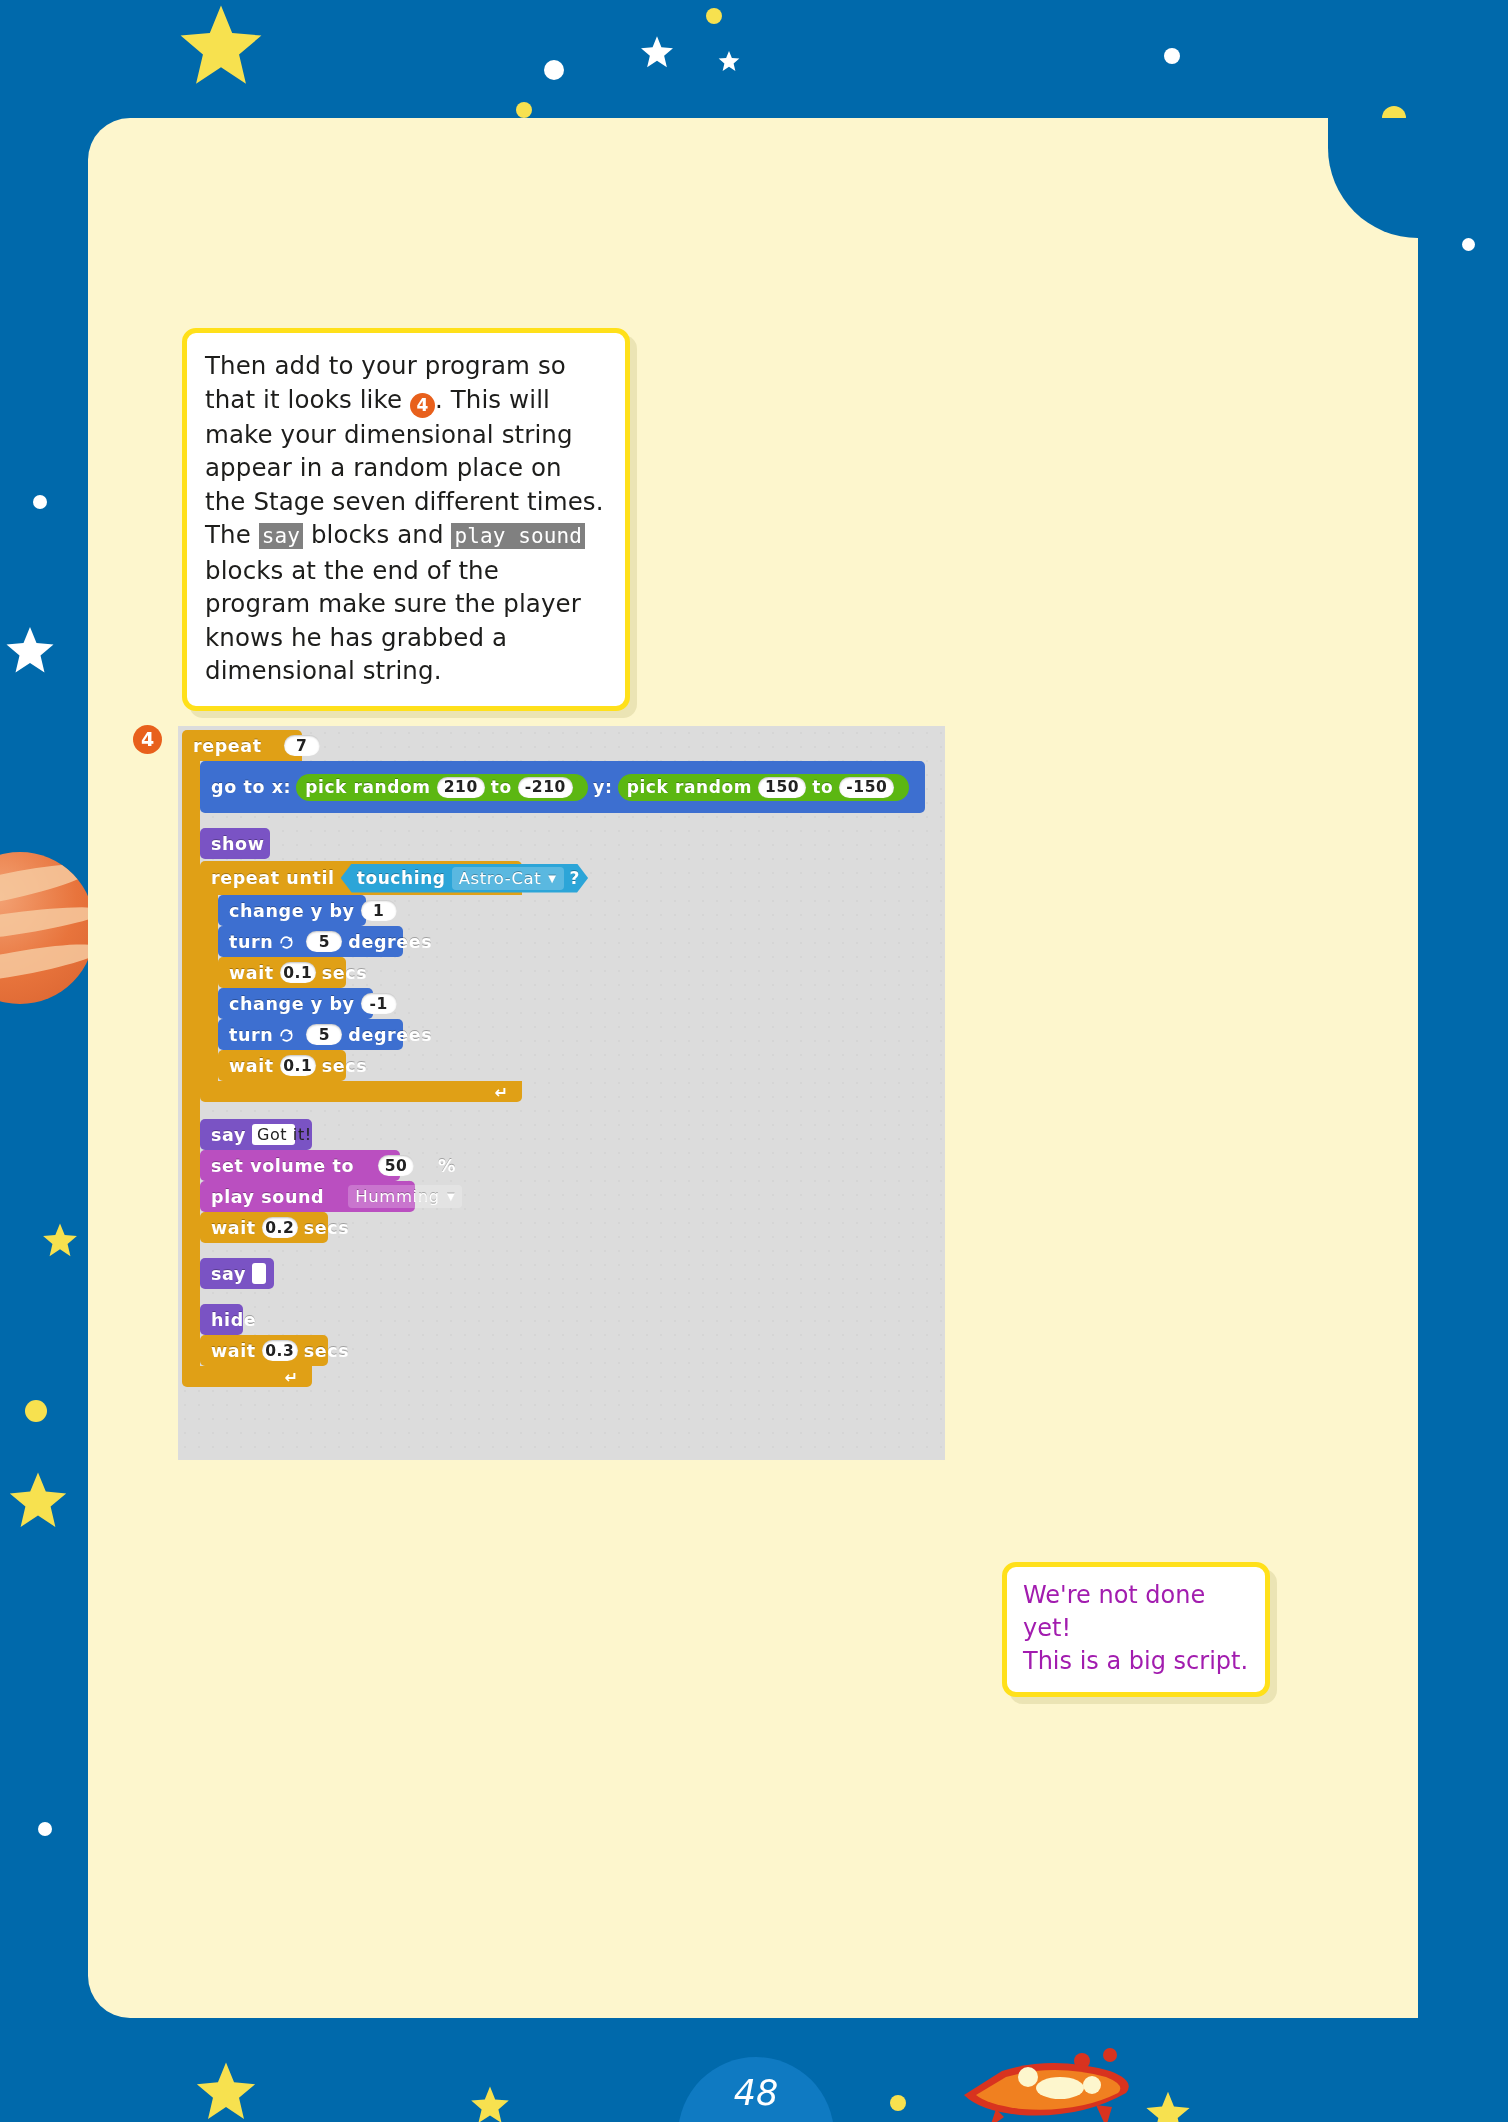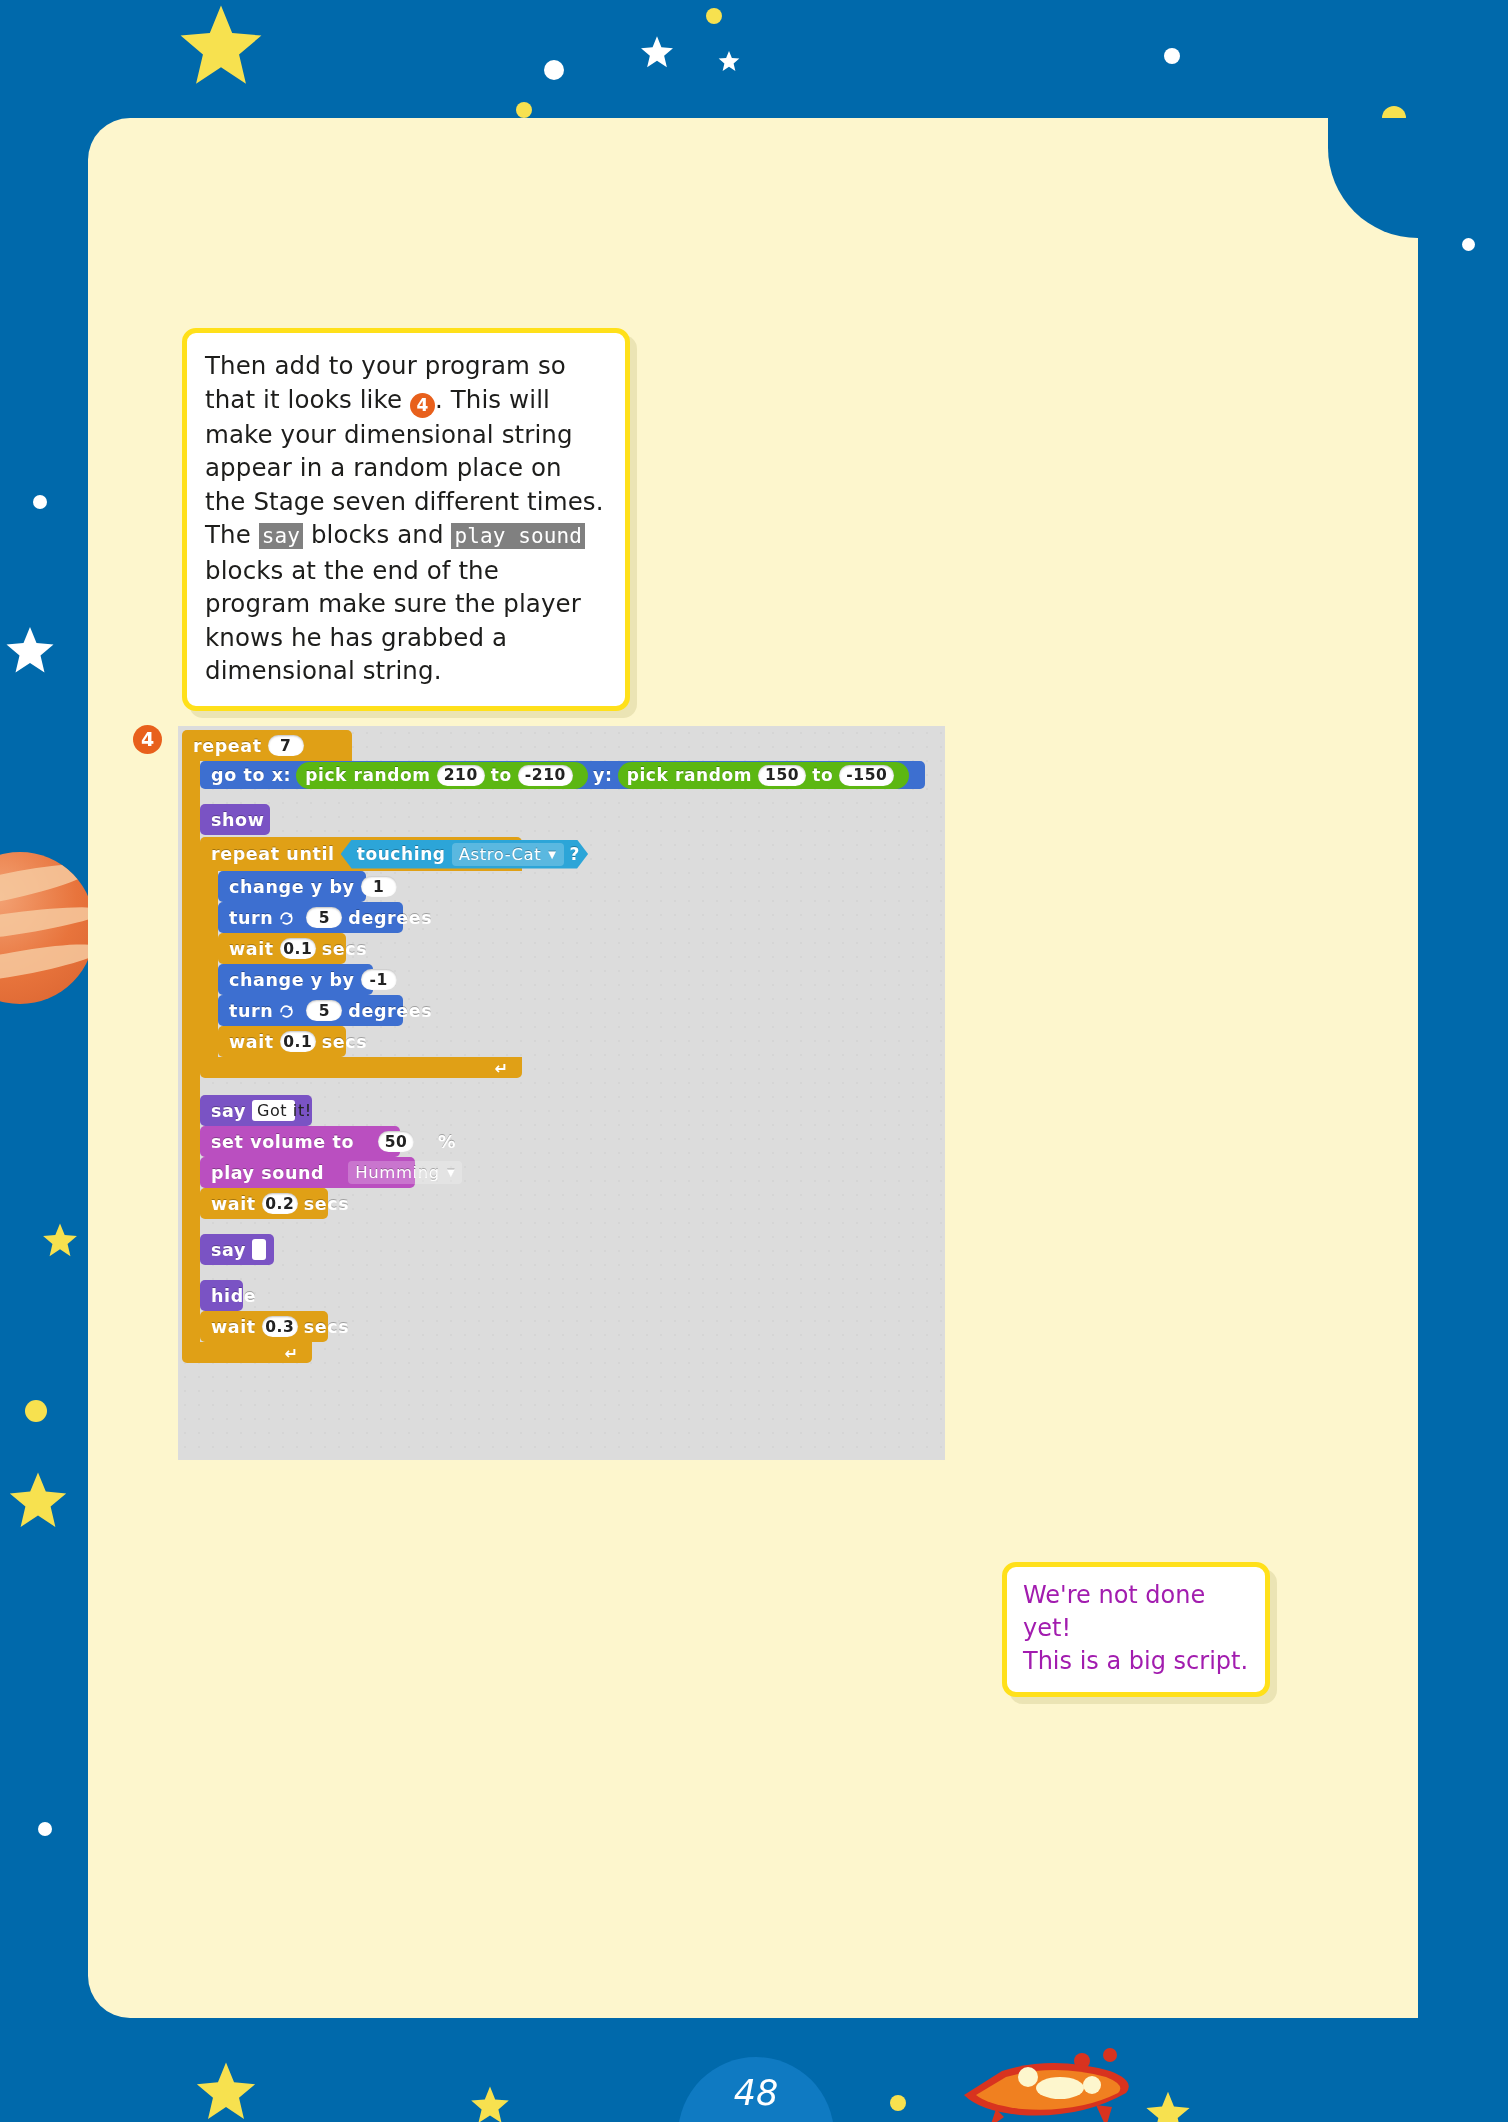--- a/index.html
+++ b/index.html
@@ -233,30 +233,30 @@
 
 <div class="callout">
   <p><span>Then add to your program so that it looks like </span><span class="badge-num">4</span><span>. This will make your dimensional string appear in a random place on the Stage seven different times. The </span><span class="code-inline">say</span><span> blocks and </span><span class="code-inline">play sound</span><span> blocks at the end of the program make sure the player knows he has grabbed a dimensional string.</span></p>
 </div>
 
 <div class="step-marker">4</div>
 
 <div class="script-canvas">
 
   <div style="position:absolute;left:4px;top:4px;">
-    <div class="blk ctl c-head" style="width:170px;">
+    <div class="blk ctl c-head" style="width:120px;gap:16px;">
       <span>repeat</span>
       <span class="oval">7</span>
     </div>
 
     <div style="display:flex;">
       <div class="c-arm"></div>
       <div style="display:flex;flex-direction:column;gap:0;">
 
-        <div class="blk motion" style="height:28px;border-radius:5px;">
+        <div class="blk motion" style="height:52px;border-radius:5px;">
           <span>go to x:</span>
           <span class="op-embed">
             <span>pick random</span>
             <span class="oval">210</span>
             <span>to</span>
             <span class="oval">-210</span>
           </span>
           <span>y:</span>
           <span class="op-embed">
             <span>pick random</span>

